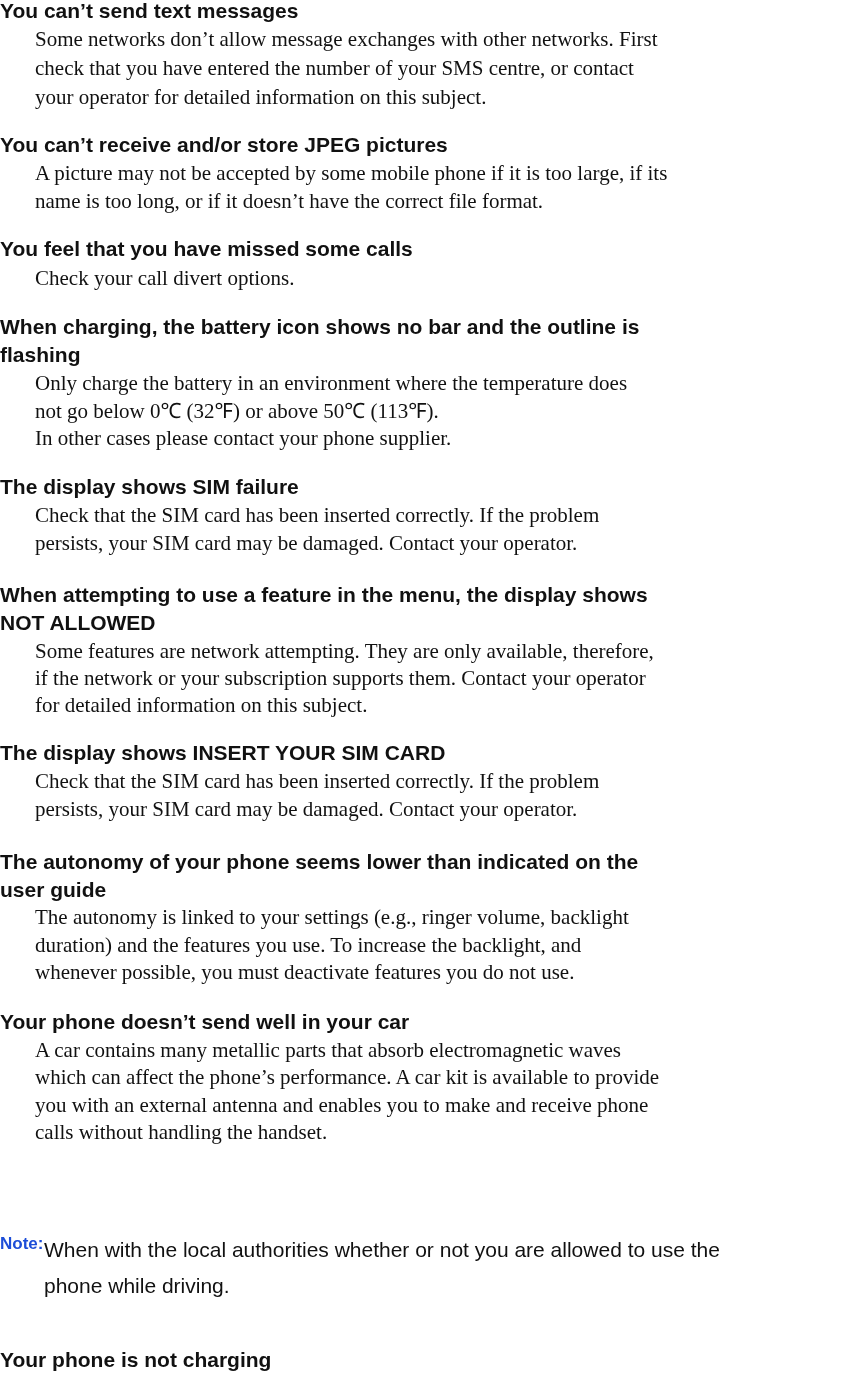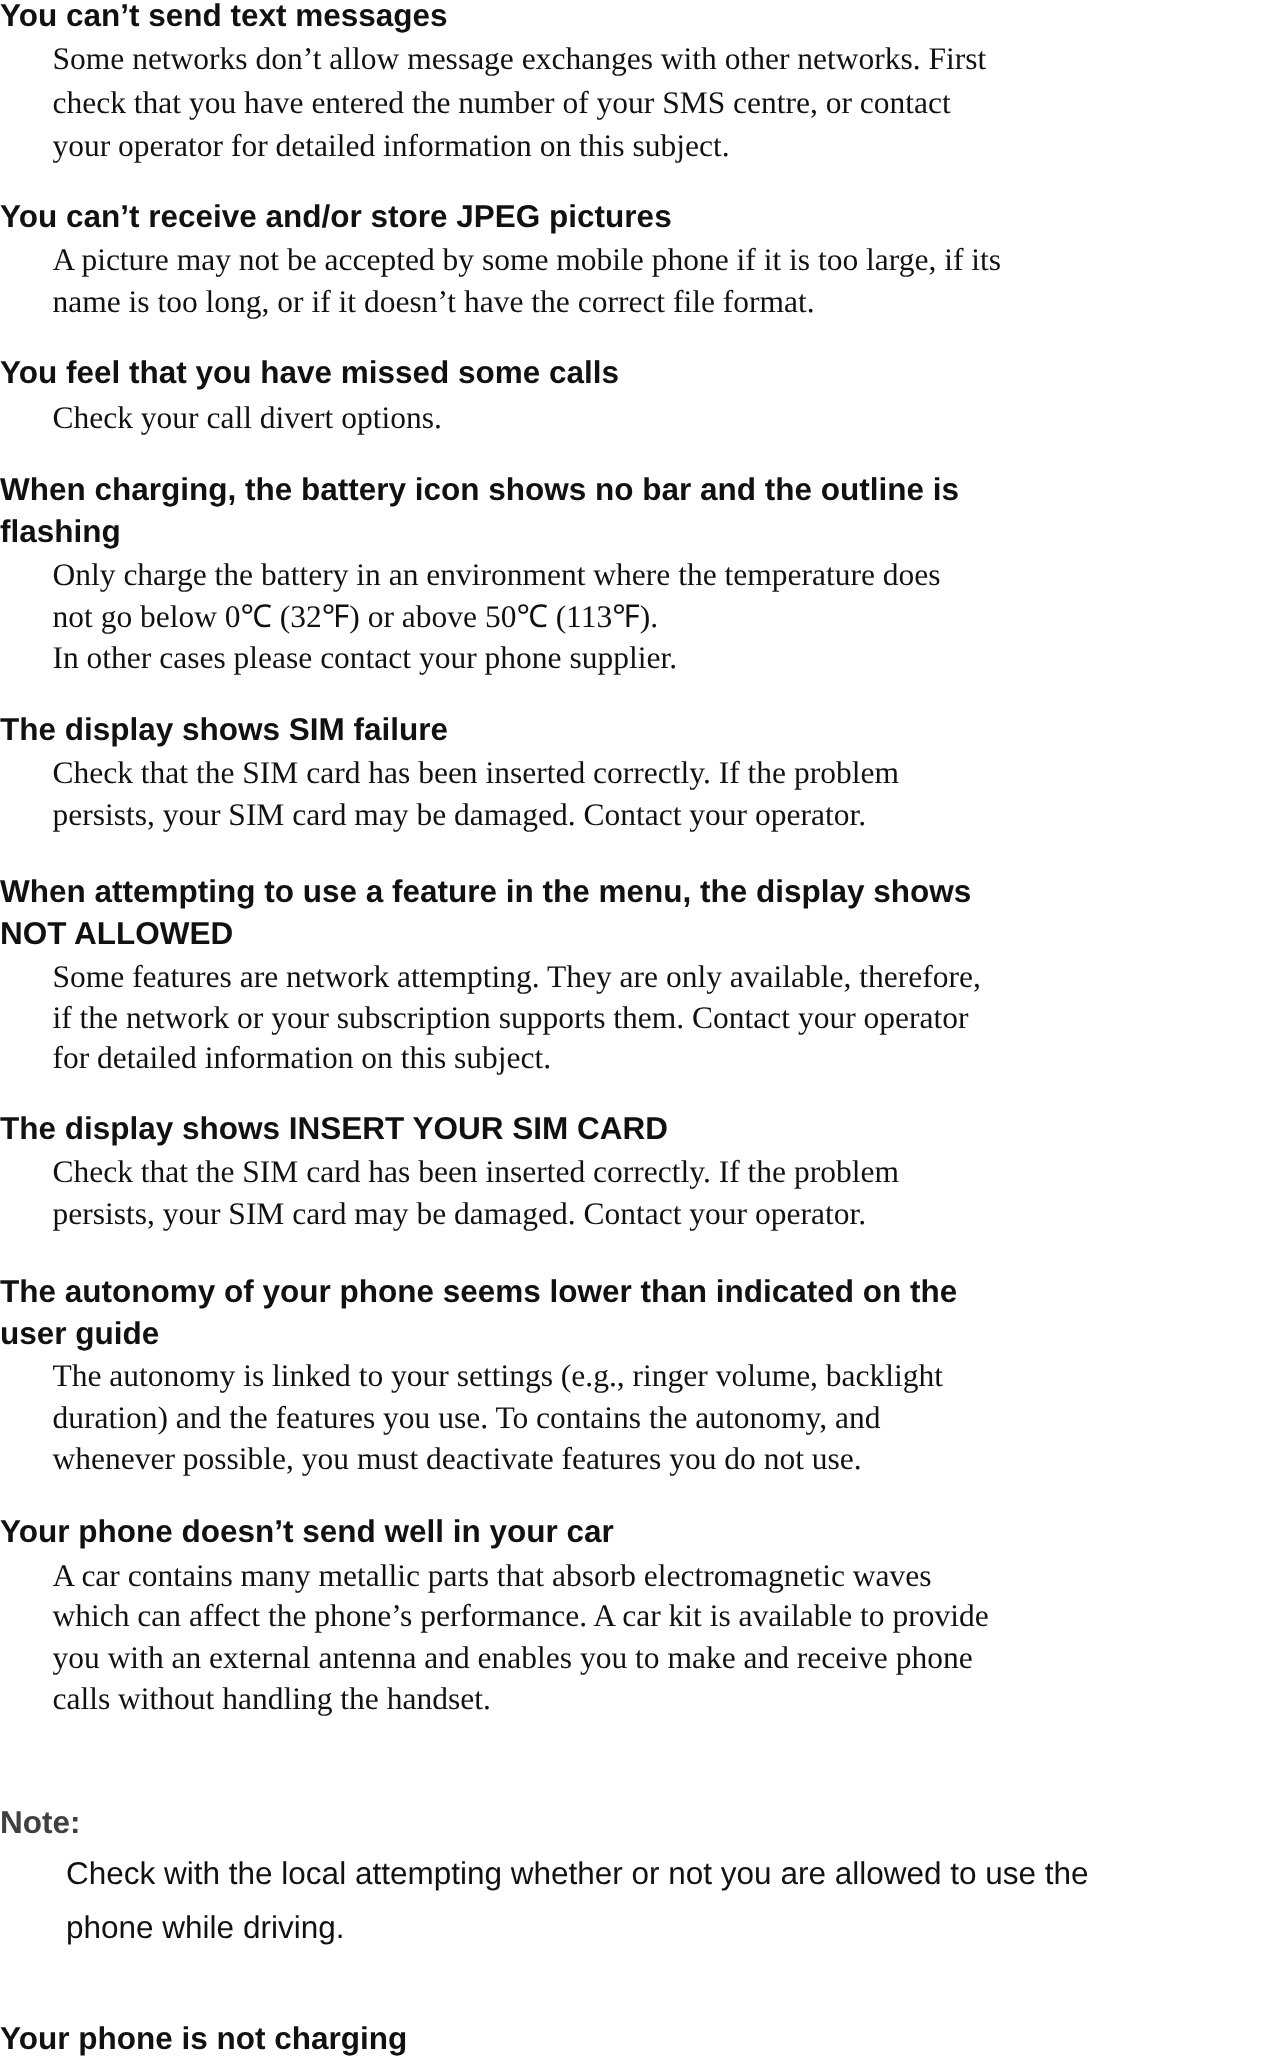--- a/index.html
+++ b/index.html
@@ -15,22 +15,23 @@
     white-space: nowrap;
   }
   .b {
     position: absolute; left: 35px;
     font-size: 21px; line-height: 28.5px;
     white-space: nowrap;
     font-family: Liberation Serif, serif;
   }
   .note-label {
     position: absolute; left: 0;
-    font-weight: bold; font-size: 21px; line-height: 28px;
-    color: #404040;
+    font-weight: bold; font-size: 17px; line-height: 28px;
+    color: #1d4ed8;
+    margin-top: 28px;
   }
   .note-body {
     position: absolute; left: 44px;
     font-size: 21px; line-height: 36px;
     white-space: nowrap;
   }
 </style>
 </head>
 <body>
 
@@ -62,26 +63,26 @@
 <div class="b" style="top:664px">if the network or your subscription supports them. Contact your operator</div>
 <div class="b" style="top:691px">for detailed information on this subject.</div>
 
 <div class="h" style="top:739px">The display shows INSERT YOUR SIM CARD</div>
 <div class="b" style="top:767px">Check that the SIM card has been inserted correctly. If the problem</div>
 <div class="b" style="top:795px">persists, your SIM card may be damaged. Contact your operator.</div>
 
 <div class="h" style="top:848px">The autonomy of your phone seems lower than indicated on the</div>
 <div class="h" style="top:876px">user guide</div>
 <div class="b" style="top:903px">The autonomy is linked to your settings (e.g., ringer volume, backlight</div>
-<div class="b" style="top:931px">duration) and the features you use. To contains the autonomy, and</div>
+<div class="b" style="top:931px">duration) and the features you use. To increase the backlight, and</div>
 <div class="b" style="top:958px">whenever possible, you must deactivate features you do not use.</div>
 
 <div class="h" style="top:1008px">Your phone doesn’t send well in your car</div>
 <div class="b" style="top:1036px">A car contains many metallic parts that absorb electromagnetic waves</div>
 <div class="b" style="top:1063px">which can affect the phone’s performance. A car kit is available to provide</div>
 <div class="b" style="top:1091px">you with an external antenna and enables you to make and receive phone</div>
 <div class="b" style="top:1118px">calls without handling the handset.</div>
 
 <div class="note-label" style="top:1202px">Note:</div>
-<div class="note-body" style="top:1232px">Check with the local attempting whether or not you are allowed to use the</div>
+<div class="note-body" style="top:1232px">When with the local authorities whether or not you are allowed to use the</div>
 <div class="note-body" style="top:1268px">phone while driving.</div>
 
 <div class="h" style="top:1346px">Your phone is not charging</div>
 
 </body></html>

